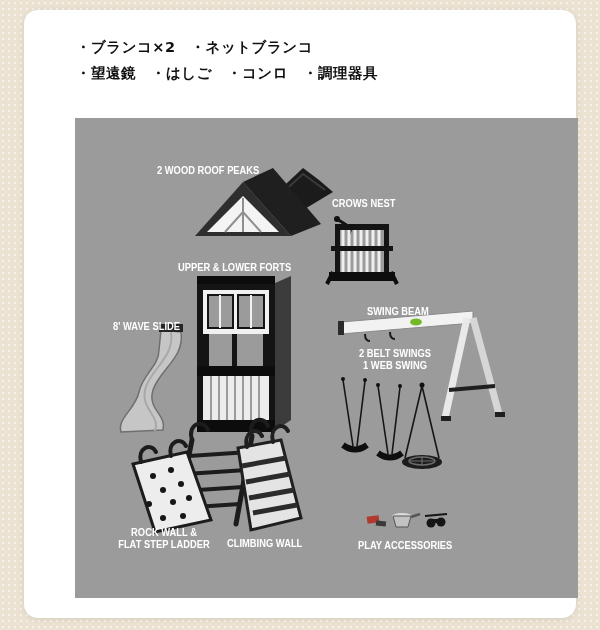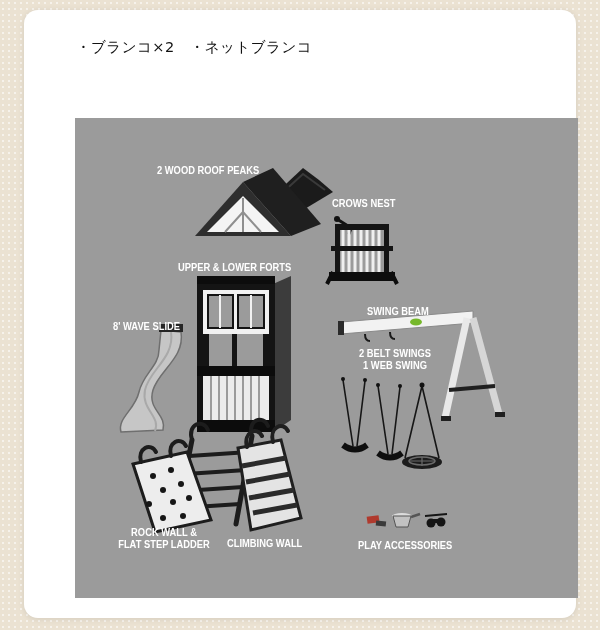--- a/index.html
+++ b/index.html
@@ -13,21 +13,21 @@
     background-size:6px 6px;
   }
   .card {
     position:absolute; left:24px; right:24px; top:10px; bottom:12px;
     background:var(--card_bg,#ffffff);
     border-radius:14px;
     box-shadow:0 1px 6px rgba(0,0,0,.10);
   }
   .features {
     position:absolute; left:52px; top:24px;
-    font-size:14.5px; font-weight:400; color:var(--text_color,#111111);
+    font-size:14.5px; font-weight:700; color:var(--text_color,#111111);
     line-height:26px; letter-spacing:.5px;
   }
   .diagram {
     position:absolute; left:51px; top:108px; width:503px; height:480px;
     background:var(--diagram_bg,#9b9b9b);
   }
   .diagram svg { position:absolute; left:0; top:0; }
   .lbl {
     position:absolute;
     color:var(--label_color,#ffffff);
@@ -42,20 +42,21 @@
   }
 </style>
 </head>
 <body>
 
 <div class="page">
   <div class="card">
 
     <div class="features">
       <div>・ブランコ×2　・ネットブランコ</div>
+      <div>・望遠鏡　・はしご　・コンロ　・調理器具</div>
     </div>
 
     <div class="diagram">
       <svg width="452" height="480" viewBox="0 0 452 480">
 
         <g>
           <path d="M196,80 L228,50 L244,62 L258,74 L228,92 Z" fill="#1b1b1b"></path>
           <path d="M206,76 L228,56 L250,72" fill="none" stroke="#3a3a3a" stroke-width="2"></path>
           <path d="M168,64 L198,50 L246,106 L216,118 Z" fill="#1f1f1f"></path>
           <path d="M168,64 L216,118 L120,118 Z" fill="#2e2e2e"></path>

